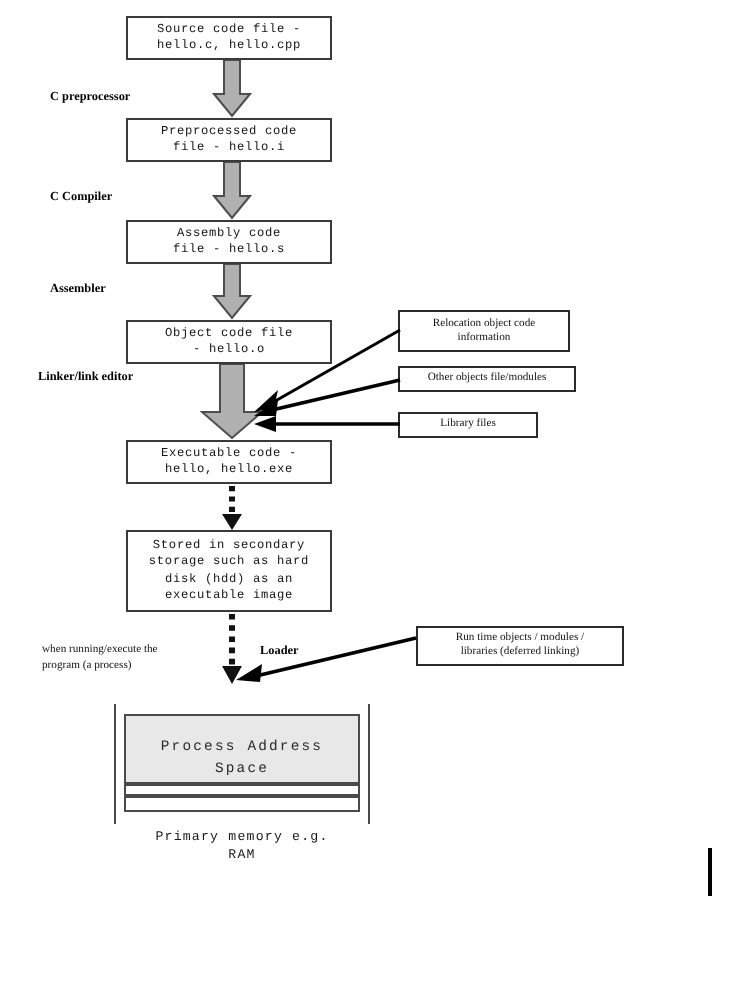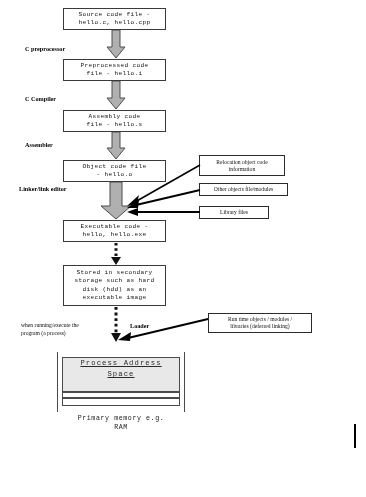--- a/index.html
+++ b/index.html
@@ -90,21 +90,21 @@
     background:#ffffff;
   }
   .memfill{
     background:#e8e8e8;
     font-family:"Liberation Mono","DejaVu Sans Mono",monospace;
     font-size:7.2px;
     line-height:11px;
     letter-spacing:1.1px;
     color:#2a2a2a;
     text-align:center;
-    display:flex;align-items:flex-start;justify-content:center;text-decoration:underline;
+    display:flex;align-items:flex-end;justify-content:center;
   }
   .memfill span{display:block;white-space:pre-line;}
   .memside{
     position:absolute;
     width:1px;
     background:#4a4a4a;
   }
   .memcaption{
     position:absolute;
     font-family:"Liberation Mono","DejaVu Sans Mono",monospace;

